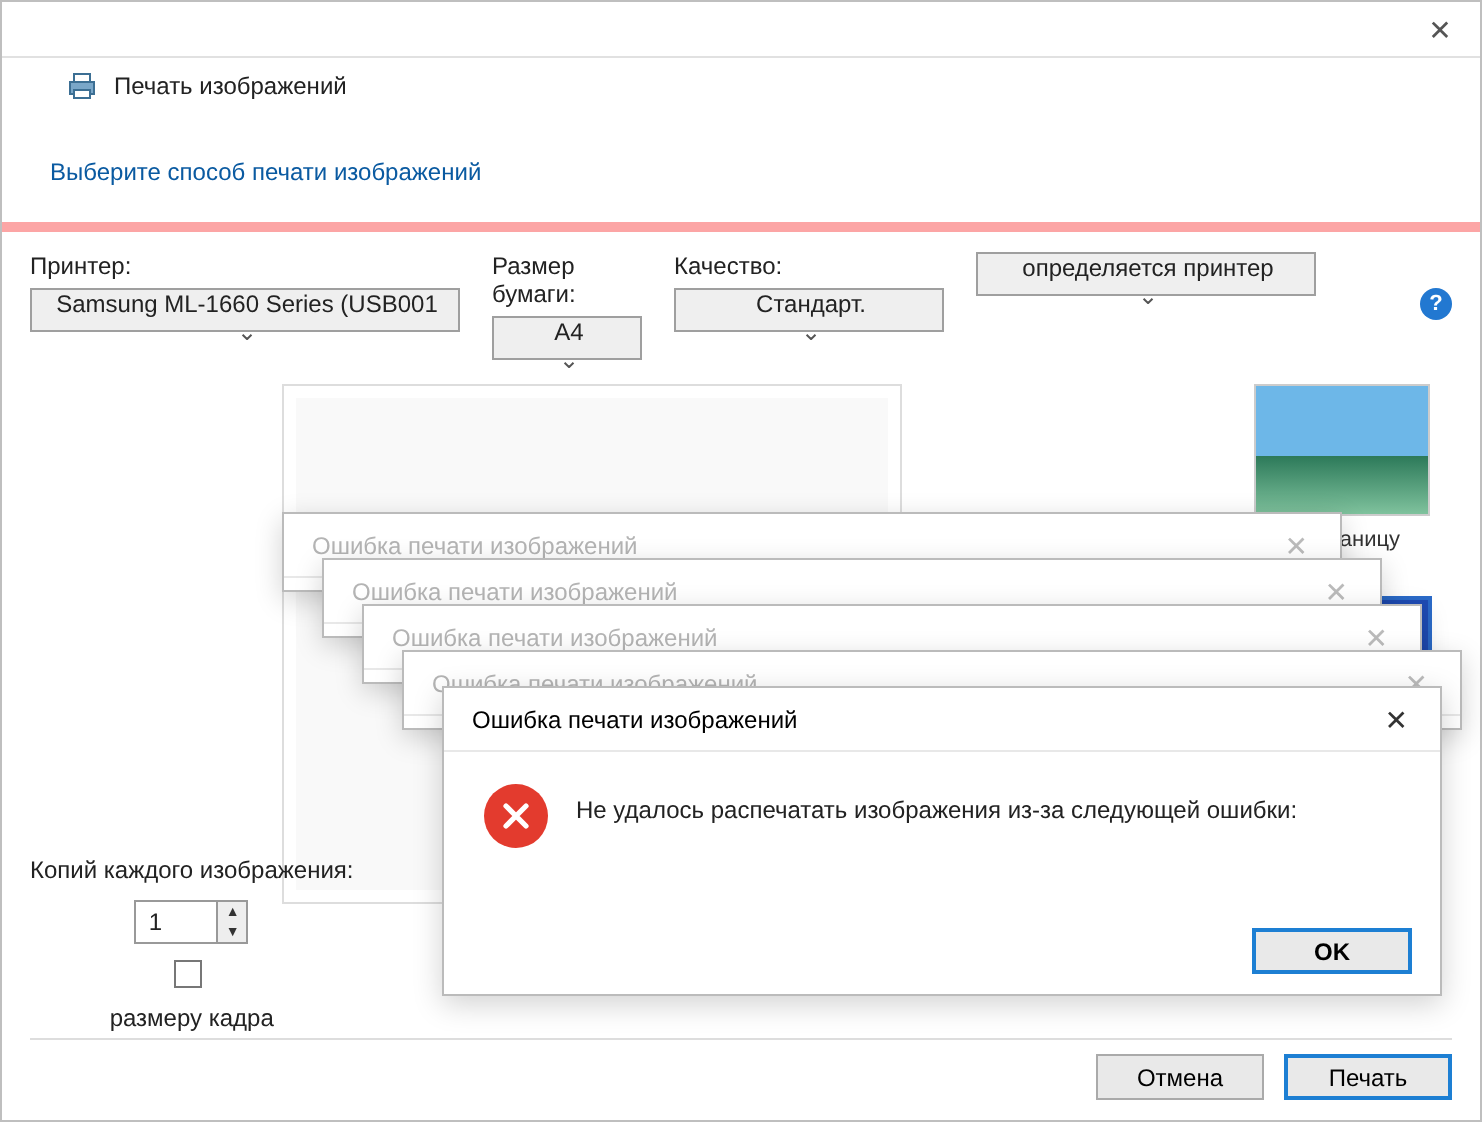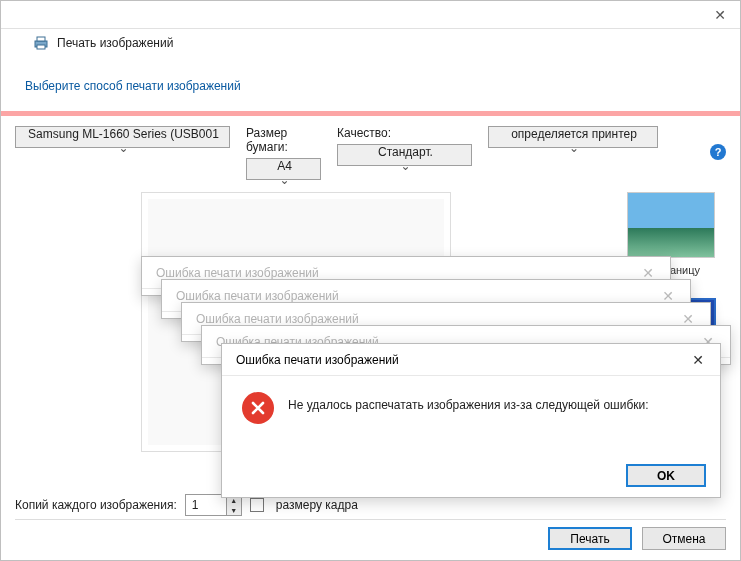--- a/index.html
+++ b/index.html
@@ -24,21 +24,21 @@
 
   .preview-area { position: relative; height: 300px; }
   .preview-rect { position: absolute; left: 140px; top: 6px; width: 310px; height: 260px; border: 1px solid #ddd; background: #f9f9f9; box-shadow: inset 0 0 0 6px #fff; }
   .page-counter { position: absolute; left: 230px; bottom: 8px; font-size: 12px; color: #444; }
 
   .thumb-panel { position: absolute; right: 14px; top: 6px; width: 110px; }
   .thumb { width: 88px; height: 66px; background: linear-gradient(to bottom, #6db7e8 0%, #6db7e8 55%, #2d7a5a 55%, #7fc29d 100%); border: 1px solid #ccc; margin: 0 auto; }
   .thumb-caption { font-size: 11px; color: #333; text-align: center; margin-top: 6px; white-space: nowrap; overflow: hidden; }
   .thumb-small { position: absolute; right: 24px; top: 112px; width: 64px; height: 46px; border: 2px solid #2a6ac8; background: #1e4bb3; overflow:hidden; }
 
-  .bottom-row { position: absolute; left: 14px; bottom: 44px; display: flex; align-items: center; gap: 8px; font-size: 12px; color: #222; }
+  .bottom-row { position: absolute; left: 14px; bottom: 44px; display: flex; align-items: center; gap: 8px; font-size: 12px; color: #222; flex-direction: column; }
   .spin { display: flex; align-items: center; border: 1px solid #999; height: 22px; }
   .spin .val { width: 40px; padding: 0 6px; font-size: 12px; }
   .spin .btns { display:flex; flex-direction:column; border-left:1px solid #999;}
   .spin .btns div { width:14px; height:10px; font-size:7px; display:flex; align-items:center; justify-content:center; background:#eee; color:#333;}
 
   .check { width:14px;height:14px;border:1px solid #777;display:inline-block;margin-right:4px;}
   .fit-label { font-size:12px; color:#222; }
 
   .button-bar { position:absolute; right:14px; bottom:10px; display:flex; gap:10px;}
   .btn { min-width:84px; height:23px; border:1px solid #aaa; background:#e9e9e9; font-size:12px; display:flex;align-items:center;justify-content:center; padding:0 14px;}
@@ -79,20 +79,21 @@
           <rect x="4" y="10" width="8" height="4" fill="#fff" stroke="#3c6f94"></rect>
         </svg>
     </span>
     <span class="title">Печать изображений</span>
   </div>
 
   <div class="instruct-bar">Выберите способ печати изображений</div>
 
   <div class="options">
     <div class="opt-col printer">
+      <span class="lbl">Принтер:</span>
       <div class="combo">
         <span>Samsung ML-1660 Series (USB001</span>
         <span class="chev">⌄</span>
       </div>
     </div>
     <div class="opt-col paper">
       <span class="lbl">Размер бумаги:</span>
       <div class="combo">
         <span>A4</span>
         <span class="chev">⌄</span>
@@ -134,22 +135,22 @@
         <div>▼</div>
       </div>
     </div>
     <span class="check"></span>
     <span class="fit-label">размеру кадра</span>
   </div>
 
   <div class="hr"></div>
 
   <div class="button-bar">
+    <div class="btn">Отмена</div>
     <div class="btn default">Печать</div>
-    <div class="btn">Отмена</div>
   </div>
 
   <div class="dlg inactive" style="left:140px; top:255px; width:530px; height:40px;">
     <div class="dlg-title">
         <span class="t">Ошибка печати изображений</span>
         <span class="dlg-close">✕</span>
       </div>
   </div>
   <div class="dlg inactive" style="left:160px; top:278px; width:530px; height:40px;">
     <div class="dlg-title">

